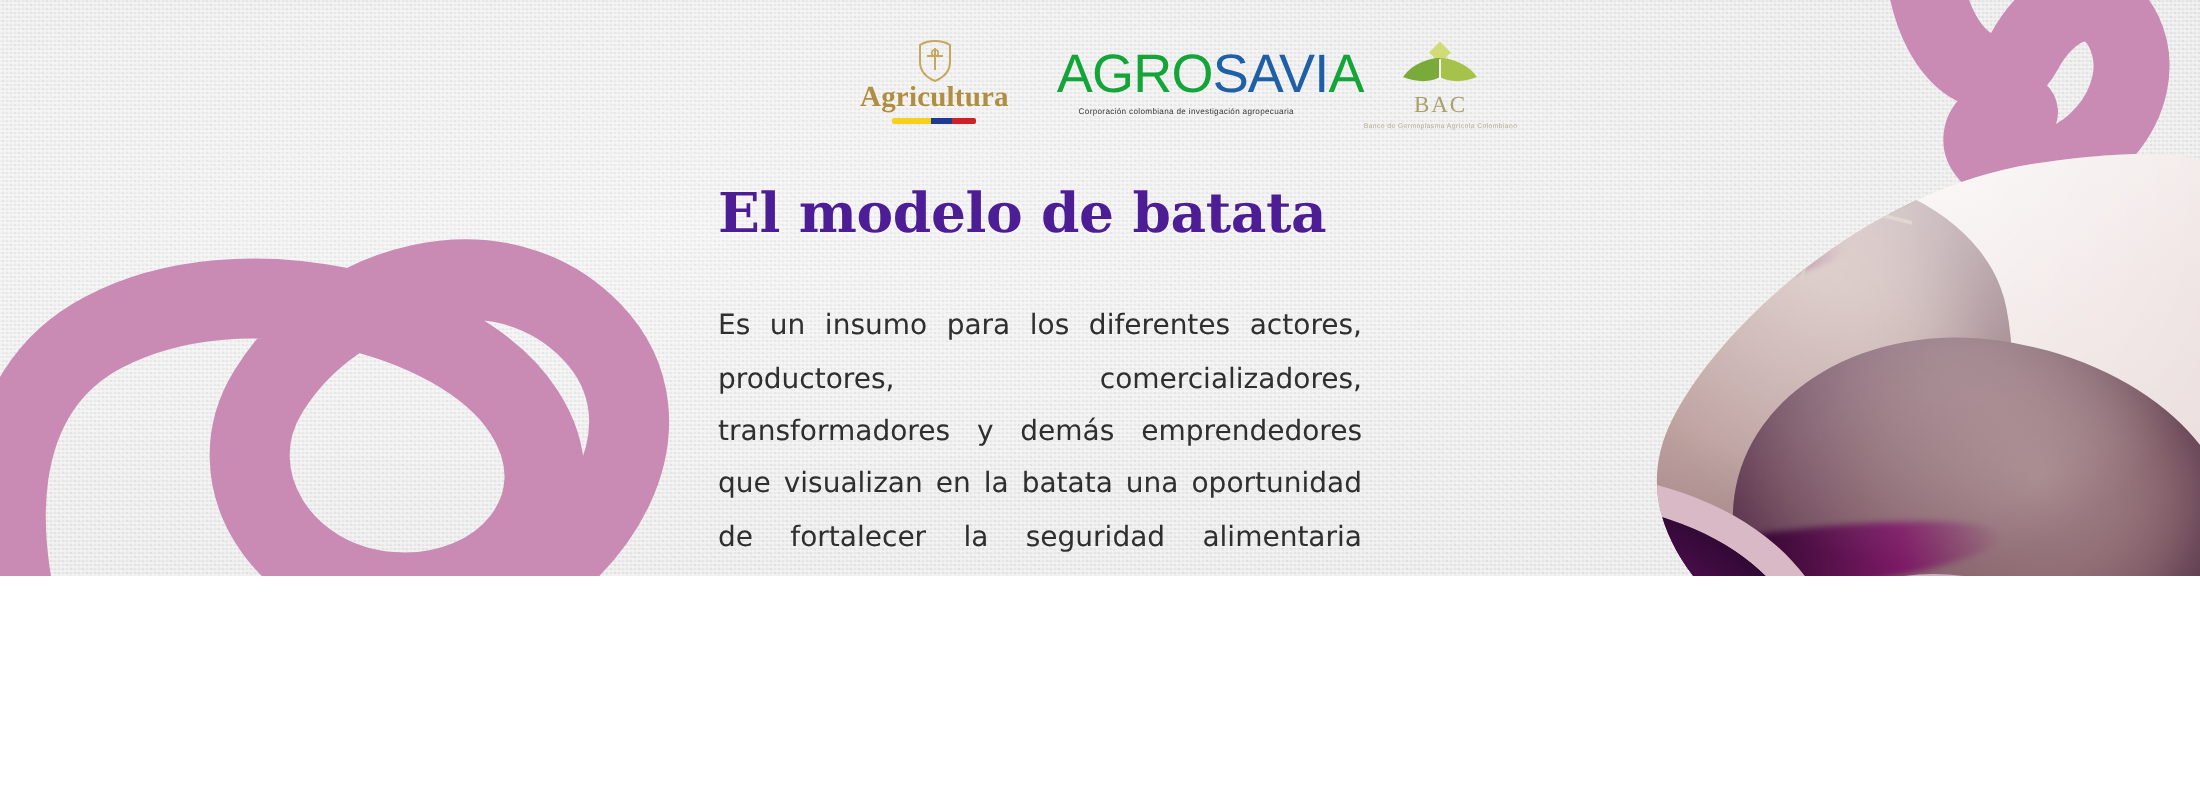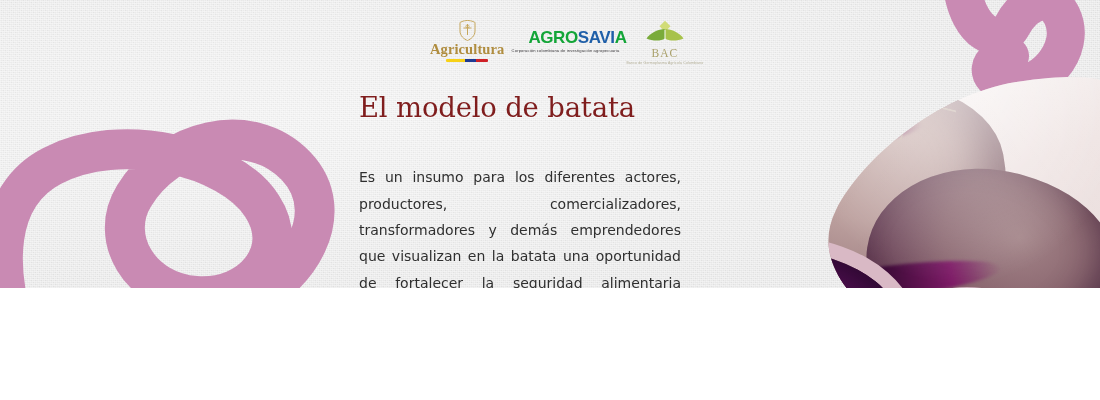--- a/index.html
+++ b/index.html
@@ -193,22 +193,22 @@
   }
   .flagbar {
     margin-top: 2px;
     width: 42px; height: 3px;
     background: linear-gradient(90deg,#f7d117 0 46%, #1f3a93 46% 72%, #cf2027 72% 100%);
     border-radius: 1px;
   }
   .logo-agrosavia { display:flex; flex-direction:column; align-items:center; }
   .agro-word {
     font-family: "Liberation Sans", sans-serif;
-    font-weight: 700;
-    font-size: 17px;
+    font-weight: 400;
+    font-size: 27px;
     letter-spacing: -.4px;
     line-height: 1;
     white-space: nowrap;
     margin-left: 24px;
   }
   .agro-green { color: #13a538; }
   .agro-blue  { color: #1f5fa8; }
   .agro-tag {
     margin-top: 2px;
     font-size: 4.1px;
@@ -237,24 +237,24 @@
   
   .content {
     position: absolute;
     left: 359px;
     top: 92px;
     width: 322px;
   }
   .title {
     font-family: "DejaVu Serif", "Liberation Serif", serif;
     font-size: 27.5px;
-    font-weight: 400;
-    color: #7f1d1d;
+    font-weight: 700;
+    color: #4c1d95;
     letter-spacing: -.2px;
-    margin: 0 0 42px 0;
+    margin: 0 0 28px 0;
     line-height: 1.1;
     text-shadow: 0 1px 0 rgba(255,255,255,.35);
   }
   .body-text {
     font-family: "DejaVu Sans", "Liberation Sans", sans-serif;
     font-size: 14px;
     line-height: 26.4px;
     color: #2f2f2f;
     text-align: justify;
     text-justify: inter-word;

